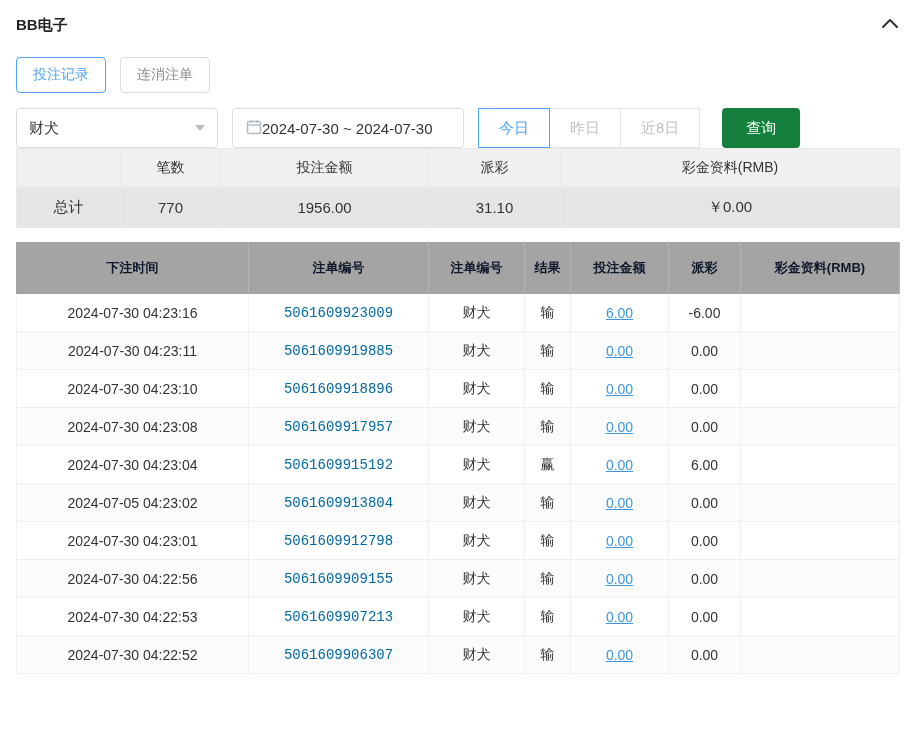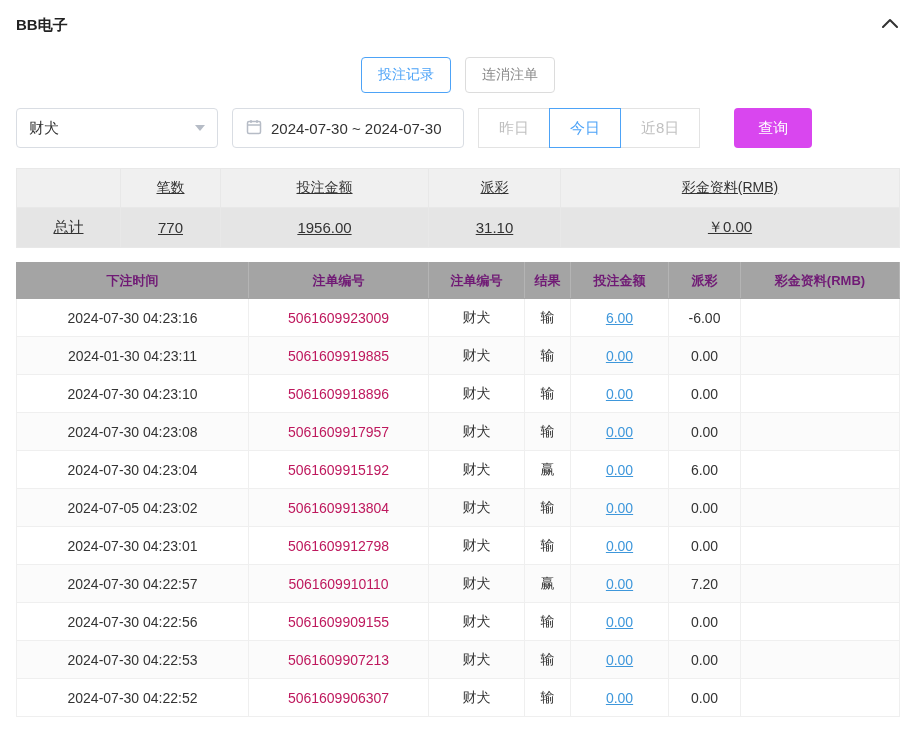--- a/index.html
+++ b/index.html
@@ -15,75 +15,75 @@
 
   
   .panel-header {
     display: flex; justify-content: space-between; align-items: flex-start;
     padding: 4px 0 2px 0;
   }
   .panel-title { font-size: 15px; font-weight: bold; color: #222; }
   .collapse-btn { background: none; border: none; cursor: pointer; padding: 2px; line-height: 0; }
 
   
-  .tabs { display: flex; gap: 14px; margin-top: 20px; justify-content: center; }
+  .tabs { display: flex; gap: 14px; margin-top: 20px; }
   .tab {
     background: #fff; border: 1px solid #dcdcdc; border-radius: 4px;
     padding: 8px 16px; font-size: 14px; color: #8a8a8a; cursor: pointer;
   }
   .tab.active { border-color: #4da3f7; color: #4da3f7; }
 
   
   .filter-row { display: flex; align-items: center; gap: 14px; margin-top: 15px; }
   .select-box {
     width: 202px; height: 40px; border: 1px solid #d9dde3; border-radius: 4px;
     display: flex; align-items: center; justify-content: space-between;
     padding: 0 12px; font-size: 15px; color: #333; cursor: pointer; background: #fff;
   }
   .caret-down {
     width: 0; height: 0; border-left: 5px solid transparent;
     border-right: 5px solid transparent; border-top: 6px solid #b6bcc6;
   }
   .date-box {
     height: 40px; border: 1px solid #d9dde3; border-radius: 4px;
-    display: flex; align-items: center; gap: 9px; padding: 0 13px;
+    display: flex; align-items: center; padding: 0 13px;
     font-size: 15px; color: #333; background: #fff; cursor: pointer; width: 232px;
   }
   .quick-group { display: flex; }
   .quick-btn {
     height: 40px; padding: 0 20px; background: #fff; font-size: 15px;
     border: 1px solid #e3e3e3; color: #c0c0c0; cursor: pointer; margin-left: -1px;
   }
   .quick-btn:first-child { margin-left: 0; }
   .quick-btn.active { border-color: #4da3f7; color: #4da3f7; position: relative; z-index: 1; }
   .search-btn {
-    height: 40px; width: 78px; background: #d946ef; color: #fff; border: none;
-    border-radius: 4px; font-size: 15px; cursor: pointer; margin-left: 20px;
-  }
-
-  
-  .summary-table { width: 100%; border-collapse: collapse; margin-top: 20px; table-layout: fixed; text-decoration: underline; }
+    height: 40px; width: 78px; background: #15803d; color: #fff; border: none;
+    border-radius: 4px; font-size: 15px; cursor: pointer; margin-left: 8px;
+  }
+
+  
+  .summary-table { width: 100%; border-collapse: collapse; table-layout: fixed; }
   .summary-table th, .summary-table td {
     border: 1px solid #e8e8e8; text-align: center; font-size: 14px;
   }
   .summary-table th { background: #f0f0f0; font-weight: normal; color: #333; height: 39px; }
   .summary-table td { height: 40px; color: #333; background: #e5e5e5; font-size: 15px; }
 
   
   .bet-table { width: 100%; border-collapse: collapse; margin-top: 14px; table-layout: fixed; }
   .bet-table th {
-    background: #a4a4a4; color: #701a75; font-weight: bold; font-size: 13px;
-    height: 36px; text-align: center; border: 1px solid #a4a4a4; border-right-color: #b4b4b4;
+    background: #a4a4a4; color: #0f172a; font-weight: bold; font-size: 13px;
+    height: 51px; text-align: center; border: 1px solid #a4a4a4; border-right-color: #b4b4b4;
   }
   .bet-table td {
     height: 38px; text-align: center; font-size: 14px; color: #333;
     border: 1px solid #efefef; background: #fff;
   }
   .bet-table tr:nth-child(even) td { background: #fbfbfb; }
-  .bet-table td.order-cell { color: #be185d; }
+  .bet-table td.order-cell { color: #0369a1; font-family: Liberation Mono, monospace; }
   .bet-link { color: #3e97db; text-decoration: underline; cursor: pointer; }
   .neg { color: #e25d5d; }
 </style>
 </head>
 <body>
 
 <div class="page">
 
   <div class="panel-header">
     <div class="panel-title">BB电子</div>
@@ -111,22 +111,22 @@
         <svg width="16" height="16" viewBox="0 0 16 16">
             <rect x="1.5" y="2.5" width="13" height="12" rx="1.5" fill="none" stroke="#b6bcc6" stroke-width="1.5"></rect>
             <line x1="1.5" y1="6" x2="14.5" y2="6" stroke="#b6bcc6" stroke-width="1.5"></line>
             <line x1="5" y1="1" x2="5" y2="4" stroke="#b6bcc6" stroke-width="1.5"></line>
             <line x1="11" y1="1" x2="11" y2="4" stroke="#b6bcc6" stroke-width="1.5"></line>
           </svg>
       </span>
       <span>2024-07-30 ~ 2024-07-30</span>
     </div>
     <div class="quick-group">
+      <button class="quick-btn active">今日</button>
       <button class="quick-btn">昨日</button>
-      <button class="quick-btn active">今日</button>
       <button class="quick-btn">近8日</button>
     </div>
     <button class="search-btn">查询</button>
   </div>
 
   <table class="summary-table">
     <colgroup>
       <col style="width:104px">
         <col style="width:100px">
         <col style="width:208px">
@@ -179,21 +179,21 @@
     <td>2024-07-30 04:23:16</td>
     <td class="order-cell">5061609923009</td>
     <td>财犬</td>
     <td>输</td>
     <td><a class="bet-link">6.00</a></td>
     <td class="neg">-6.00</td>
     <td></td>
   </tr>
 
   <tr>
-    <td>2024-01-30 04:23:11</td>
+    <td>2024-07-30 04:23:11</td>
     <td class="order-cell">5061609919885</td>
     <td>财犬</td>
     <td>输</td>
     <td><a class="bet-link">0.00</a></td>
     <td>0.00</td>
     <td></td>
   </tr>
 
   <tr>
     <td>2024-07-30 04:23:10</td>
@@ -238,29 +238,20 @@
   <tr>
     <td>2024-07-30 04:23:01</td>
     <td class="order-cell">5061609912798</td>
     <td>财犬</td>
     <td>输</td>
     <td><a class="bet-link">0.00</a></td>
     <td>0.00</td>
     <td></td>
   </tr>
 
-  <tr>
-    <td>2024-07-30 04:22:57</td>
-    <td class="order-cell">5061609910110</td>
-    <td>财犬</td>
-    <td>赢</td>
-    <td><a class="bet-link">0.00</a></td>
-    <td>7.20</td>
-    <td></td>
-  </tr>
 
   <tr>
     <td>2024-07-30 04:22:56</td>
     <td class="order-cell">5061609909155</td>
     <td>财犬</td>
     <td>输</td>
     <td><a class="bet-link">0.00</a></td>
     <td>0.00</td>
     <td></td>
   </tr>

